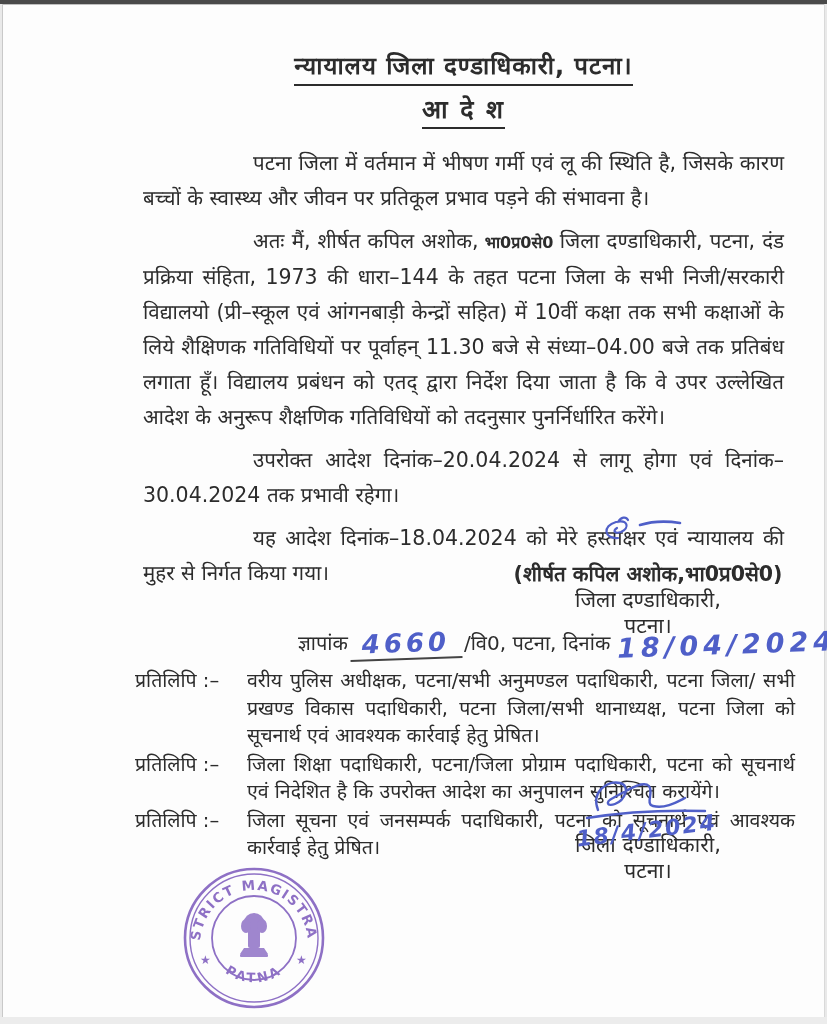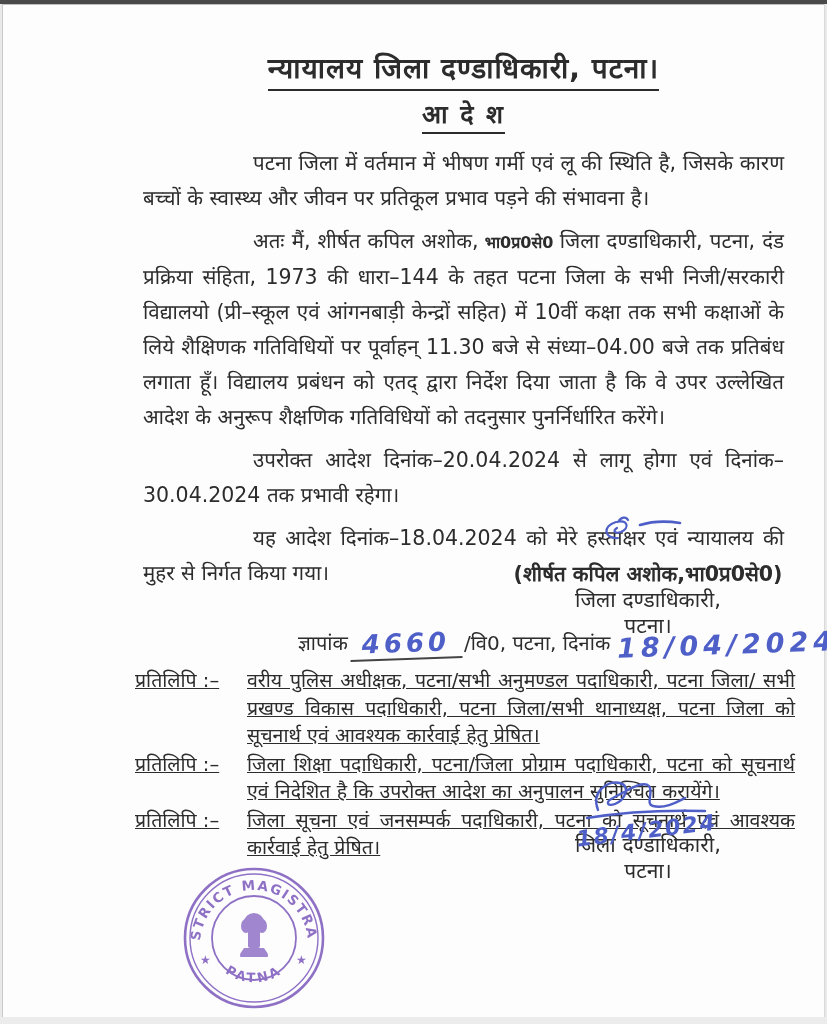--- a/index.html
+++ b/index.html
@@ -13,21 +13,21 @@
     position:absolute;left:2px;top:4px;width:821px;height:1014px;
     background:#fdfdfd;
     border-left:1px solid #c9c9c9;border-right:1px solid #d9d9d9;
     box-shadow:inset 0 1px 0 #bfbfbf;
   }
   .top-strip{position:absolute;left:0;top:0;width:827px;height:4px;background:#4a4a4a;}
   .bottom-strip{position:absolute;left:0;bottom:0;width:827px;height:7px;background:#ececec;}
 
   .doc-title-wrap{position:absolute;left:135px;top:48px;width:657px;text-align:center;}
   .doc-title{
-    display:inline-block;font-size:28px;font-weight:bold;letter-spacing:1px;
+    display:inline-block;font-size:24px;font-weight:bold;letter-spacing:1px;
     border-bottom:2px solid #2c2c2c;padding-bottom:3px;
   }
   .order-heading{
     display:inline-block;margin-top:5px;font-size:25px;font-weight:bold;
     border-bottom:2px solid #2c2c2c;padding-bottom:2px;letter-spacing:2px;text-align:center;
   }
 
   .body-text{
     position:absolute;left:135px;top:138px;width:657px;
     font-size:20.5px;line-height:35px;text-align:justify;
@@ -48,21 +48,21 @@
     color:#4f5fc8;font-style:italic;font-weight:bold;letter-spacing:4px;
     font-size:26px;display:inline-block;transform:rotate(-2deg);
   }
   .memo-number{
     width:112px;text-align:center;border-bottom:2px solid #444;
     margin:0 2px;vertical-align:-2px;
   }
   .memo-date{font-size:27px;letter-spacing:5px;vertical-align:-4px;}
 
   .copies{margin-top:7px;}
-  .copy-row{display:flex;font-size:19.5px;line-height:27.5px;margin:0 0 1px 0;text-decoration:underline;}
+  .copy-row{display:flex;font-size:19.5px;line-height:27.5px;margin:0 0 1px 0;}
   .copy-label{width:112px;flex-shrink:0;white-space:nowrap;}
   .copy-text{flex:1;text-align:justify;}
 
   .sig2{position:absolute;left:498px;top:788px;width:300px;text-align:center;}
   .sig2 .line{font-size:21px;line-height:26px;}
   .sig2-date{
     position:absolute;left:78px;top:30px;transform:rotate(-7deg);
     color:#4f5fc8;font-style:italic;font-weight:bold;font-size:22px;letter-spacing:2px;
   }
   .sig2 .text-lines{margin-top:44px;}

